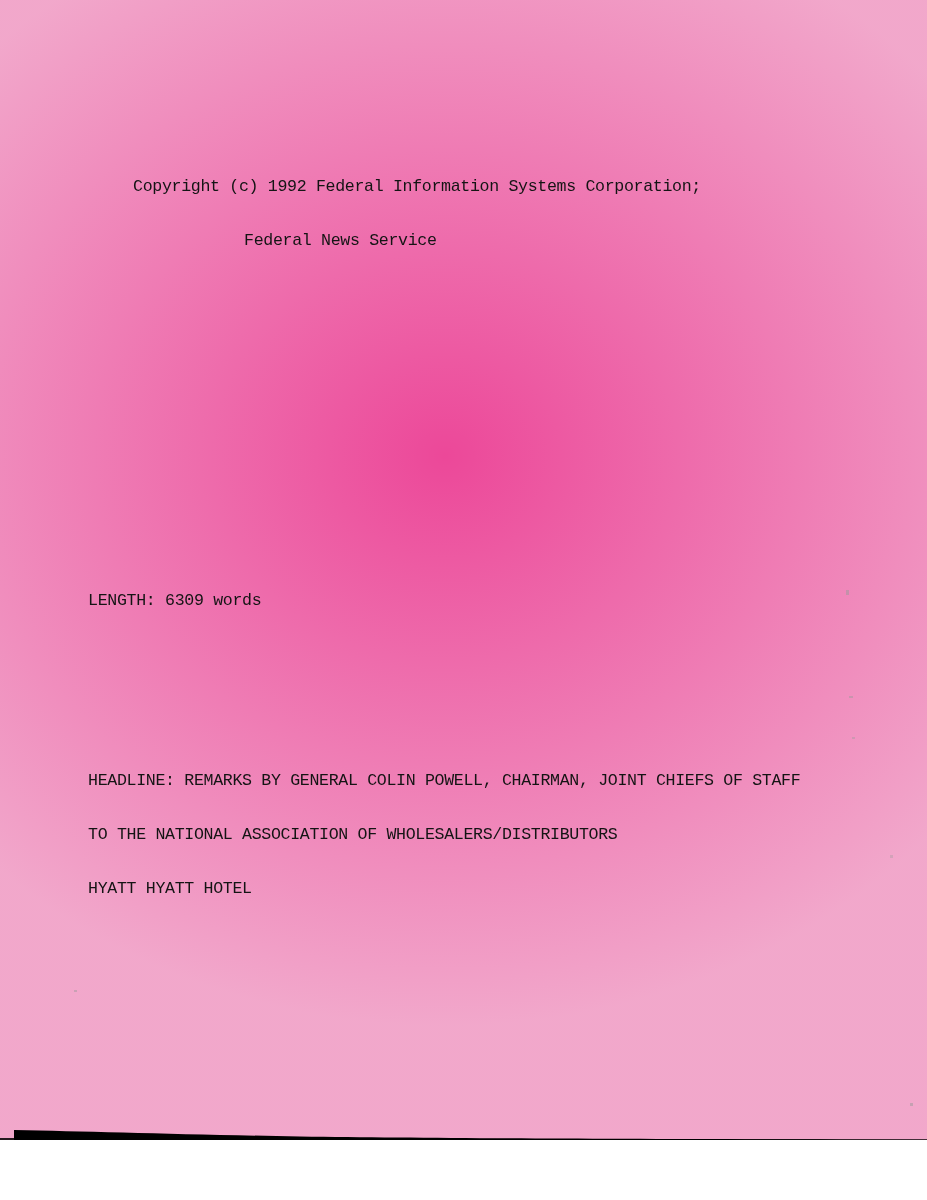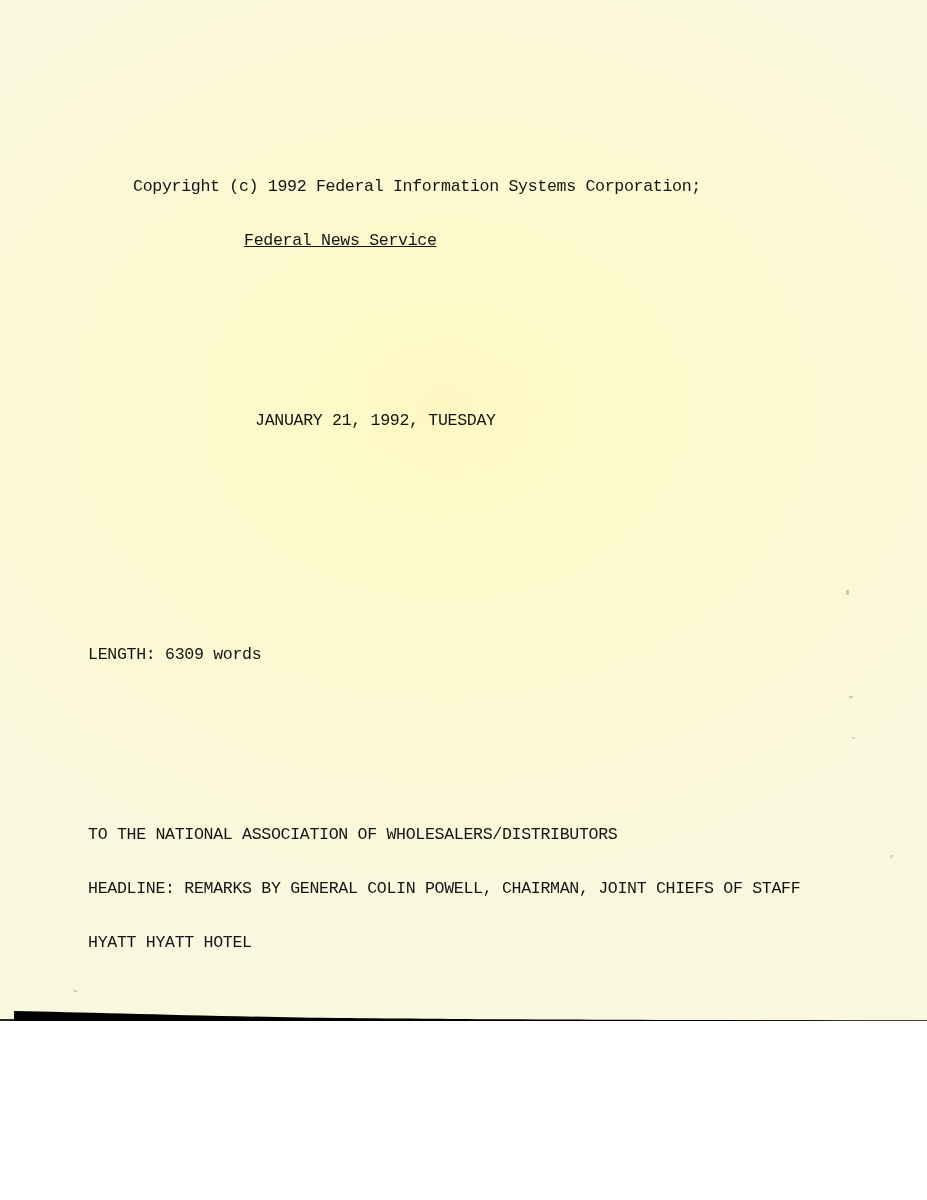--- a/index.html
+++ b/index.html
@@ -7,22 +7,22 @@
     margin: 0;
     padding: 0;
     background: #ffffff;
   }
   body {
     font-family: "Liberation Mono", "DejaVu Sans Mono", monospace;
   }
   #page {
     position: relative;
     width: 927px;
-    height: 1021px;
-    background: #fef9c3;
+    height: 1140px;
+    background: #ec4899;
     overflow: hidden;
   }
 
   
   #paper-tone {
     position: absolute;
     inset: 0;
     background:
       radial-gradient(ellipse 70% 50% at 48% 40%, rgba(255,255,255,0) 0%, rgba(246,246,244,0.55) 100%);
     pointer-events: none;
@@ -40,21 +40,21 @@
     white-space: pre;
     -webkit-font-smoothing: none;
   }
 
   .line {
     white-space: pre;
     min-height: 18px;
   }
   .blank { min-height: 18px; }
   .indent-copy { padding-left: 45px; }
-  .indent-fns { padding-left: 156px; text-decoration: underline; }
+  .indent-fns { padding-left: 156px; }
   .indent-date { padding-left: 167px; }
 
   .block { margin: 0; }
 
   
   #scan-shadow {
     position: absolute;
     left: 0;
     bottom: 0;
     width: 927px;
@@ -77,34 +77,33 @@
 
   <div id="doc">
 
     <div class="block">
       <div class="line indent-copy">Copyright (c) 1992 Federal Information Systems Corporation;</div>
       <div class="line indent-fns">Federal News Service</div>
     </div>
 
     <div class="blank"></div>
 
-    <div class="line indent-date">JANUARY 21, 1992, TUESDAY</div>
 
     <div class="blank"></div>
 
 
     <div class="blank"></div>
 
     <div class="line">LENGTH: 6309 words</div>
 
     <div class="blank"></div>
 
     <div class="block">
+      <div class="line">HEADLINE: REMARKS BY GENERAL COLIN POWELL, CHAIRMAN, JOINT CHIEFS OF STAFF</div>
       <div class="line">TO THE NATIONAL ASSOCIATION OF WHOLESALERS/DISTRIBUTORS</div>
-      <div class="line">HEADLINE: REMARKS BY GENERAL COLIN POWELL, CHAIRMAN, JOINT CHIEFS OF STAFF</div>
       <div class="line">HYATT HYATT HOTEL</div>
     </div>
 
     <div class="blank"></div>
 
     
 
     
 
     

